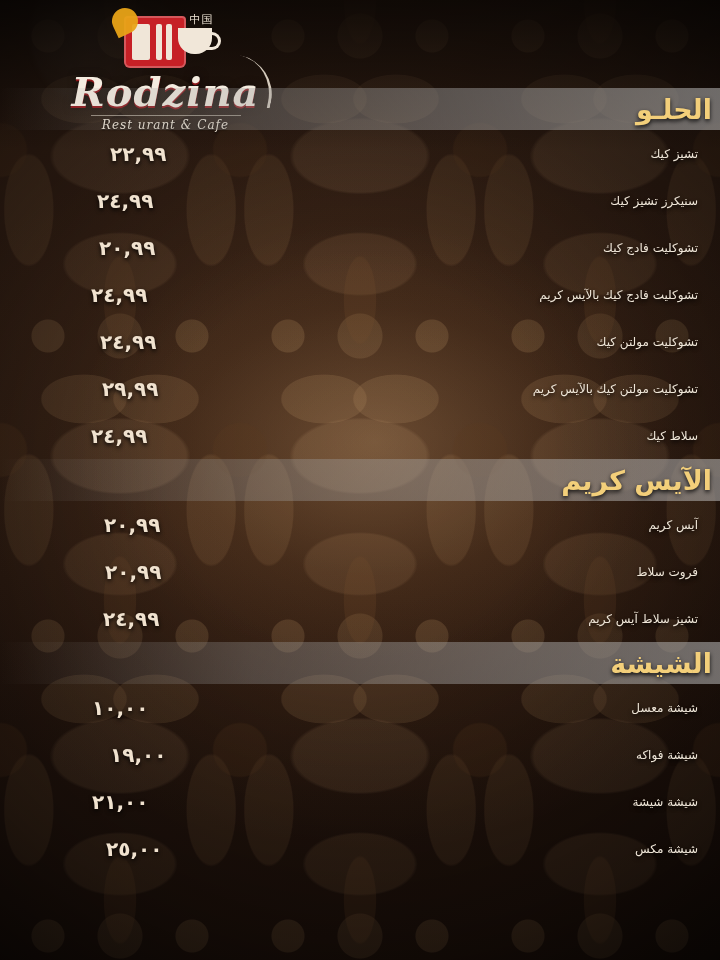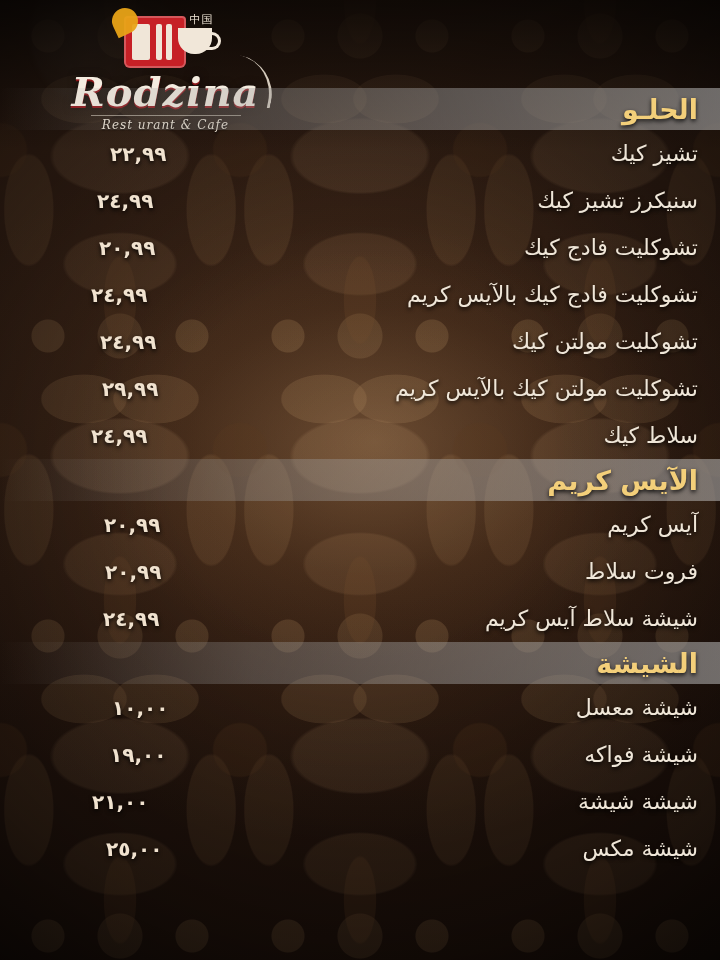--- a/index.html
+++ b/index.html
@@ -131,33 +131,33 @@
   }
   .section-bar{
     position:relative;
     height:42px;margin:0 0 0 0;
     background:linear-gradient(90deg, rgba(120,120,120,0) 0%, rgba(150,150,150,0.35) 35%, rgba(185,185,185,0.55) 100%);
     display:flex;align-items:center;justify-content:flex-start;
   }
   .section-title{
     color:#f3cf7a;
     font-size:27px;font-weight:bold;
-    padding-right:22px;
+    padding-right:8px;
     text-shadow:0 2px 4px rgba(0,0,0,.85);
     white-space:nowrap;
   }
   .items{list-style:none;margin:0;padding:0;}
   .item{
     position:relative;
     height:47px;
     display:flex;align-items:center;
   }
   .item .name{
     position:absolute;right:22px;
-    color:#efe6d8;font-size:22px;
+    color:#efe6d8;font-size:12px;
     text-shadow:0 2px 4px rgba(0,0,0,.9);
     white-space:nowrap;
   }
   .item .price{
     position:absolute;
     color:#f0e2cf;font-size:20px;font-weight:bold;
     text-shadow:0 2px 4px rgba(0,0,0,.9);
     letter-spacing:1px;
     white-space:nowrap;
   }
@@ -225,31 +225,31 @@
       <ul class="items">
         <li class="item">
           <span class="name">آيس كريم</span>
           <span class="price" style="left: 104px;">٢٠,٩٩</span>
         </li>
         <li class="item">
           <span class="name">فروت سلاط</span>
           <span class="price" style="left: 105px;">٢٠,٩٩</span>
         </li>
         <li class="item">
-          <span class="name">شيشة سلاط آيس كريم</span>
+          <span class="name">تشيز سلاط آيس كريم</span>
           <span class="price" style="left: 103px;">٢٤,٩٩</span>
         </li>
       </ul>
       <div class="section-bar">
         <div class="section-title">الشيشة</div>
       </div>
       <ul class="items">
         <li class="item">
           <span class="name">شيشة معسل</span>
-          <span class="price" style="left: 112px; text-align: center;">١٠,٠٠</span>
+          <span class="price" style="left: 92px; text-align: center;">١٠,٠٠</span>
         </li>
         <li class="item">
           <span class="name">شيشة فواكه</span>
           <span class="price" style="left: 110px;">١٩,٠٠</span>
         </li>
         <li class="item">
           <span class="name">شيشة شيشة</span>
           <span class="price" style="left: 92px;">٢١,٠٠</span>
         </li>
         <li class="item">

